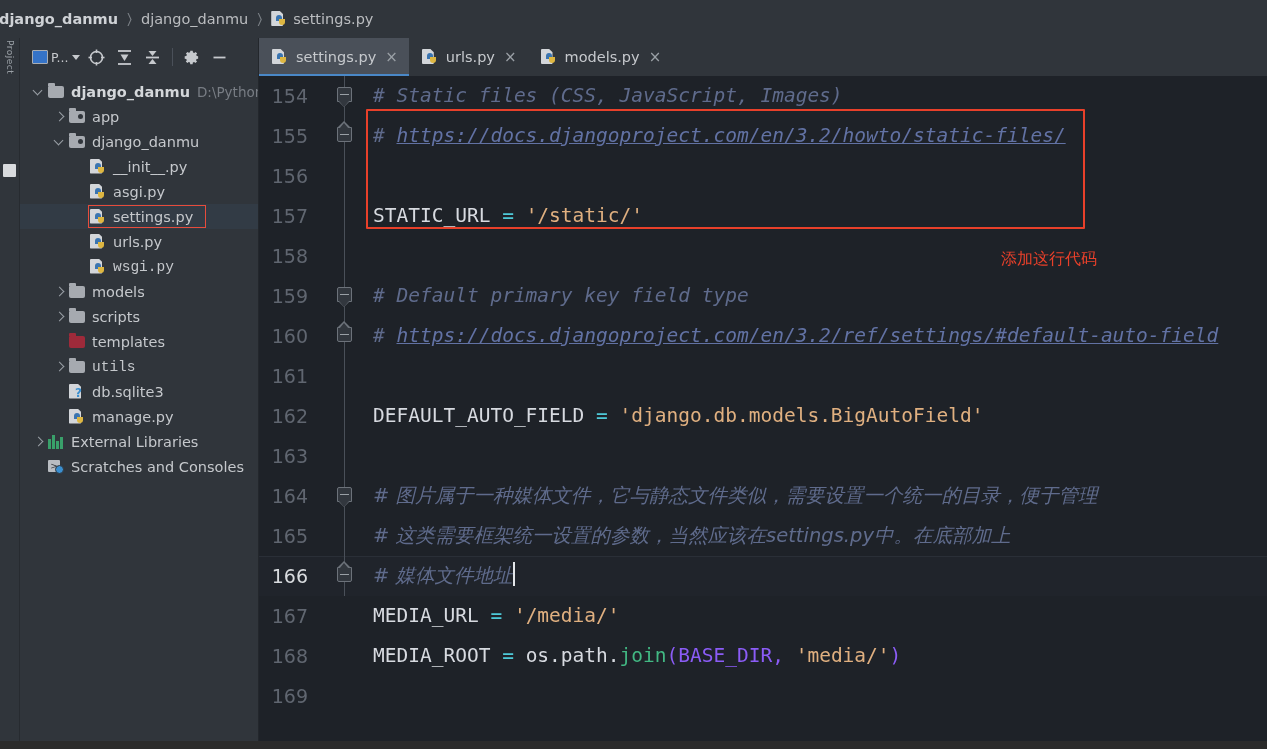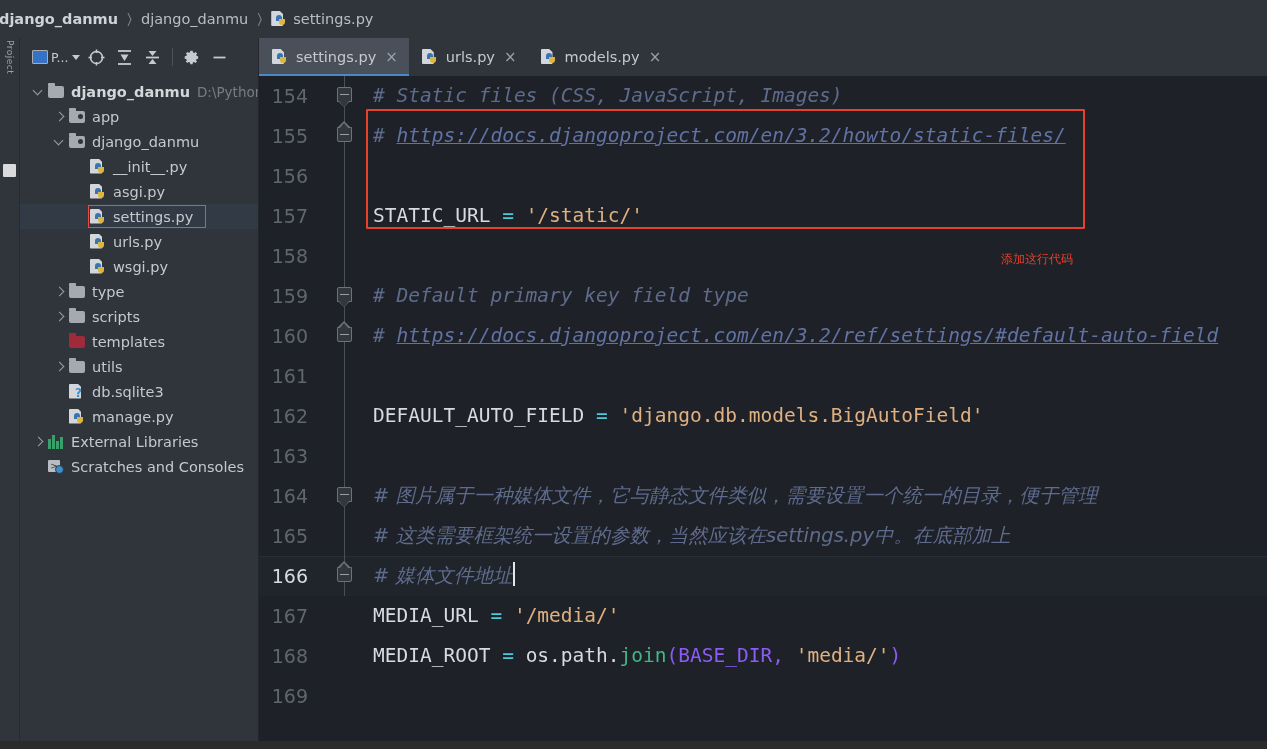--- a/index.html
+++ b/index.html
@@ -367,21 +367,21 @@
   
   .anno-box {
     position: absolute;
     border: 2px solid #e8402a;
     pointer-events: none;
     border-radius: 1px;
   }
   .anno-text {
     position: absolute;
     color: #e8402a;
-    font-size: 12px;
+    font-size: 16px;
     font-family: "DejaVu Sans", "Liberation Sans", sans-serif;
     white-space: nowrap;
   }
 </style>
 </head>
 <body>
 
 <div id="app">
 
   <div class="breadcrumb-bar">
@@ -522,53 +522,53 @@
             <span class="twisty none"></span>
             <span class="nicon">
               <span class="ic-py">
                 <span class="pg"></span>
                 <span class="pb"></span>
                 <span class="py2"></span>
               </span>
             </span>
             <span class="node-label">urls.py</span>
           </div>
-          <div class="node" style="padding-left: 54px;">
+          <div class="node" style="padding-left: 54px; font-family: Liberation Mono, monospace;">
             <span class="twisty none"></span>
             <span class="nicon">
               <span class="ic-py">
                 <span class="pg"></span>
                 <span class="pb"></span>
                 <span class="py2"></span>
               </span>
             </span>
             <span class="node-label">wsgi.py</span>
           </div>
           <div class="node" style="padding-left: 33px;">
             <span class="twisty right"></span>
             <span class="nicon">
               <span class="ic-folder"></span>
             </span>
-            <span class="node-label">type</span>
+            <span class="node-label">models</span>
           </div>
           <div class="node" style="padding-left: 33px;">
             <span class="twisty right"></span>
             <span class="nicon">
               <span class="ic-folder"></span>
             </span>
             <span class="node-label">scripts</span>
           </div>
           <div class="node" style="padding-left: 33px;">
             <span class="twisty none"></span>
             <span class="nicon">
               <span class="ic-folder red"></span>
             </span>
             <span class="node-label">templates</span>
           </div>
-          <div class="node" style="padding-left: 33px;">
+          <div class="node" style="padding-left: 33px; font-family: Liberation Mono, monospace;">
             <span class="twisty right"></span>
             <span class="nicon">
               <span class="ic-folder"></span>
             </span>
             <span class="node-label">utils</span>
           </div>
           <div class="node" style="padding-left: 33px;">
             <span class="twisty none"></span>
             <span class="nicon">
               <span class="ic-db">

